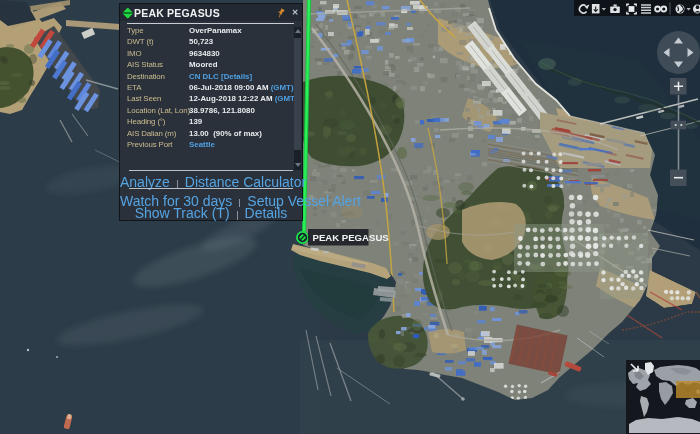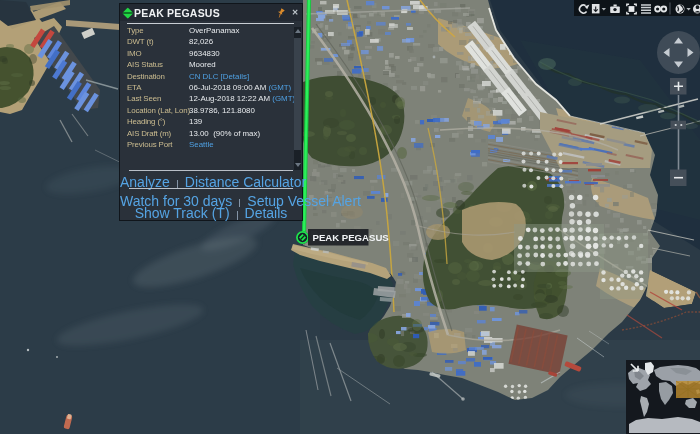--- a/index.html
+++ b/index.html
@@ -7,21 +7,21 @@
 #panel { position:absolute; left:120px; top:4px; width:182px; height:216px; background:#2a313a; z-index:5; box-shadow:0 0 0 1px #10151b; }
 #phead { position:absolute; left:0; top:0; width:100%; height:17px; background:#232932; }
 #ptitle { position:absolute; left:14px; top:3px; font-size:10.5px; font-weight:bold; color:#eff1f3; letter-spacing:0.2px; }
 #pdiamond { position:absolute; left:3.5px; top:4.5px; width:7.6px; height:7.6px; background:linear-gradient(135deg,#21d843 42%,#0f7a28 42%,#0f7a28 58%,#21d843 58%); transform:rotate(45deg); border-radius:1px; }
 #ppin { position:absolute; right:16px; top:3px; width:12px; height:12px; }
 #pclose { position:absolute; right:3.5px; top:4px; font-size:8px; color:#bdc4ca; font-weight:bold; }
 #pheadline { position:absolute; left:7px; right:8px; top:19px; height:1px; background:#c9ced4; }
 #rows { position:absolute; left:0px; top:20.5px; width:144px; }
 .row { position:relative; height:11.42px; }
 .lab { position:absolute; left:7px; top:1.4px; font-size:7.9px; color:#cbbc90; white-space:nowrap; letter-spacing:-0.15px; }
-.val { position:absolute; left:69px; top:1.4px; font-size:7.9px; color:#e8ebee; white-space:nowrap; }
+.val { position:absolute; left:69px; top:1.4px; font-size:7.9px; color:#e8ebee; white-space:nowrap;font-weight:bold; }
 .lk { color:#4fa0e2; }
 #sbar { position:absolute; right:1px; top:23px; width:7px; height:143px; background:#1a2027; }
 #sthumb { position:absolute; right:1px; top:34px; width:7px; height:112px; background:#39424c; }
 .sarr { position:absolute; right:1.5px; width:0; height:0; border-left:3px solid transparent; border-right:3px solid transparent; }
 #sup { top:25px; border-bottom:4px solid #6b7682; }
 #sdn { top:159px; border-top:4px solid #6b7682; }
 .sep { position:absolute; left:9px; right:9px; height:1px; background:#b9bfc7; }
 .btnrow { position:absolute; left:0; width:100%; text-align:center; font-size:14px; color:#55a4e4; white-space:nowrap; }
 .bsep { display:inline-block; width:1px; height:8.5px; background:#8494a6; vertical-align:-1.5px; margin:0 7px; }
 #toolbar { position:absolute; left:574px; top:0; width:126px; height:16px; background:#0d1217; opacity:0.96; z-index:6; }
@@ -1234,21 +1234,21 @@
       </svg>
  <div id="pclose">✕</div>
  <div id="pheadline"></div>
  <div id="rows">
         <div class="row">
           <span class="lab">Type</span>
           <span class="val">OverPanamax</span>
         </div>
         <div class="row">
           <span class="lab">DWT (t)</span>
-          <span class="val">82,026</span>
+          <span class="val">50,723</span>
         </div>
         <div class="row">
           <span class="lab">IMO</span>
           <span class="val">9634830</span>
         </div>
         <div class="row">
           <span class="lab">AIS Status</span>
           <span class="val">Moored</span>
         </div>
         <div class="row">
@@ -1265,21 +1265,21 @@
         </div>
         <div class="row">
           <span class="lab">Location (Lat, Lon)</span>
           <span class="val">38.9786, 121.8080</span>
         </div>
         <div class="row">
           <span class="lab">Heading (°)</span>
           <span class="val">139</span>
         </div>
         <div class="row">
-          <span class="lab">AIS Draft (m)</span>
+          <span class="lab">AIS Dalian (m)</span>
           <span class="val">13.00&nbsp; (90% of max)</span>
         </div>
         <div class="row">
           <span class="lab">Previous Port</span>
           <span class="val"><span class="lk">Seattle</span></span>
         </div>
       </div>
  <div id="sbar"></div>
       <div id="sthumb"></div>
       <div class="sarr" id="sup"></div>

